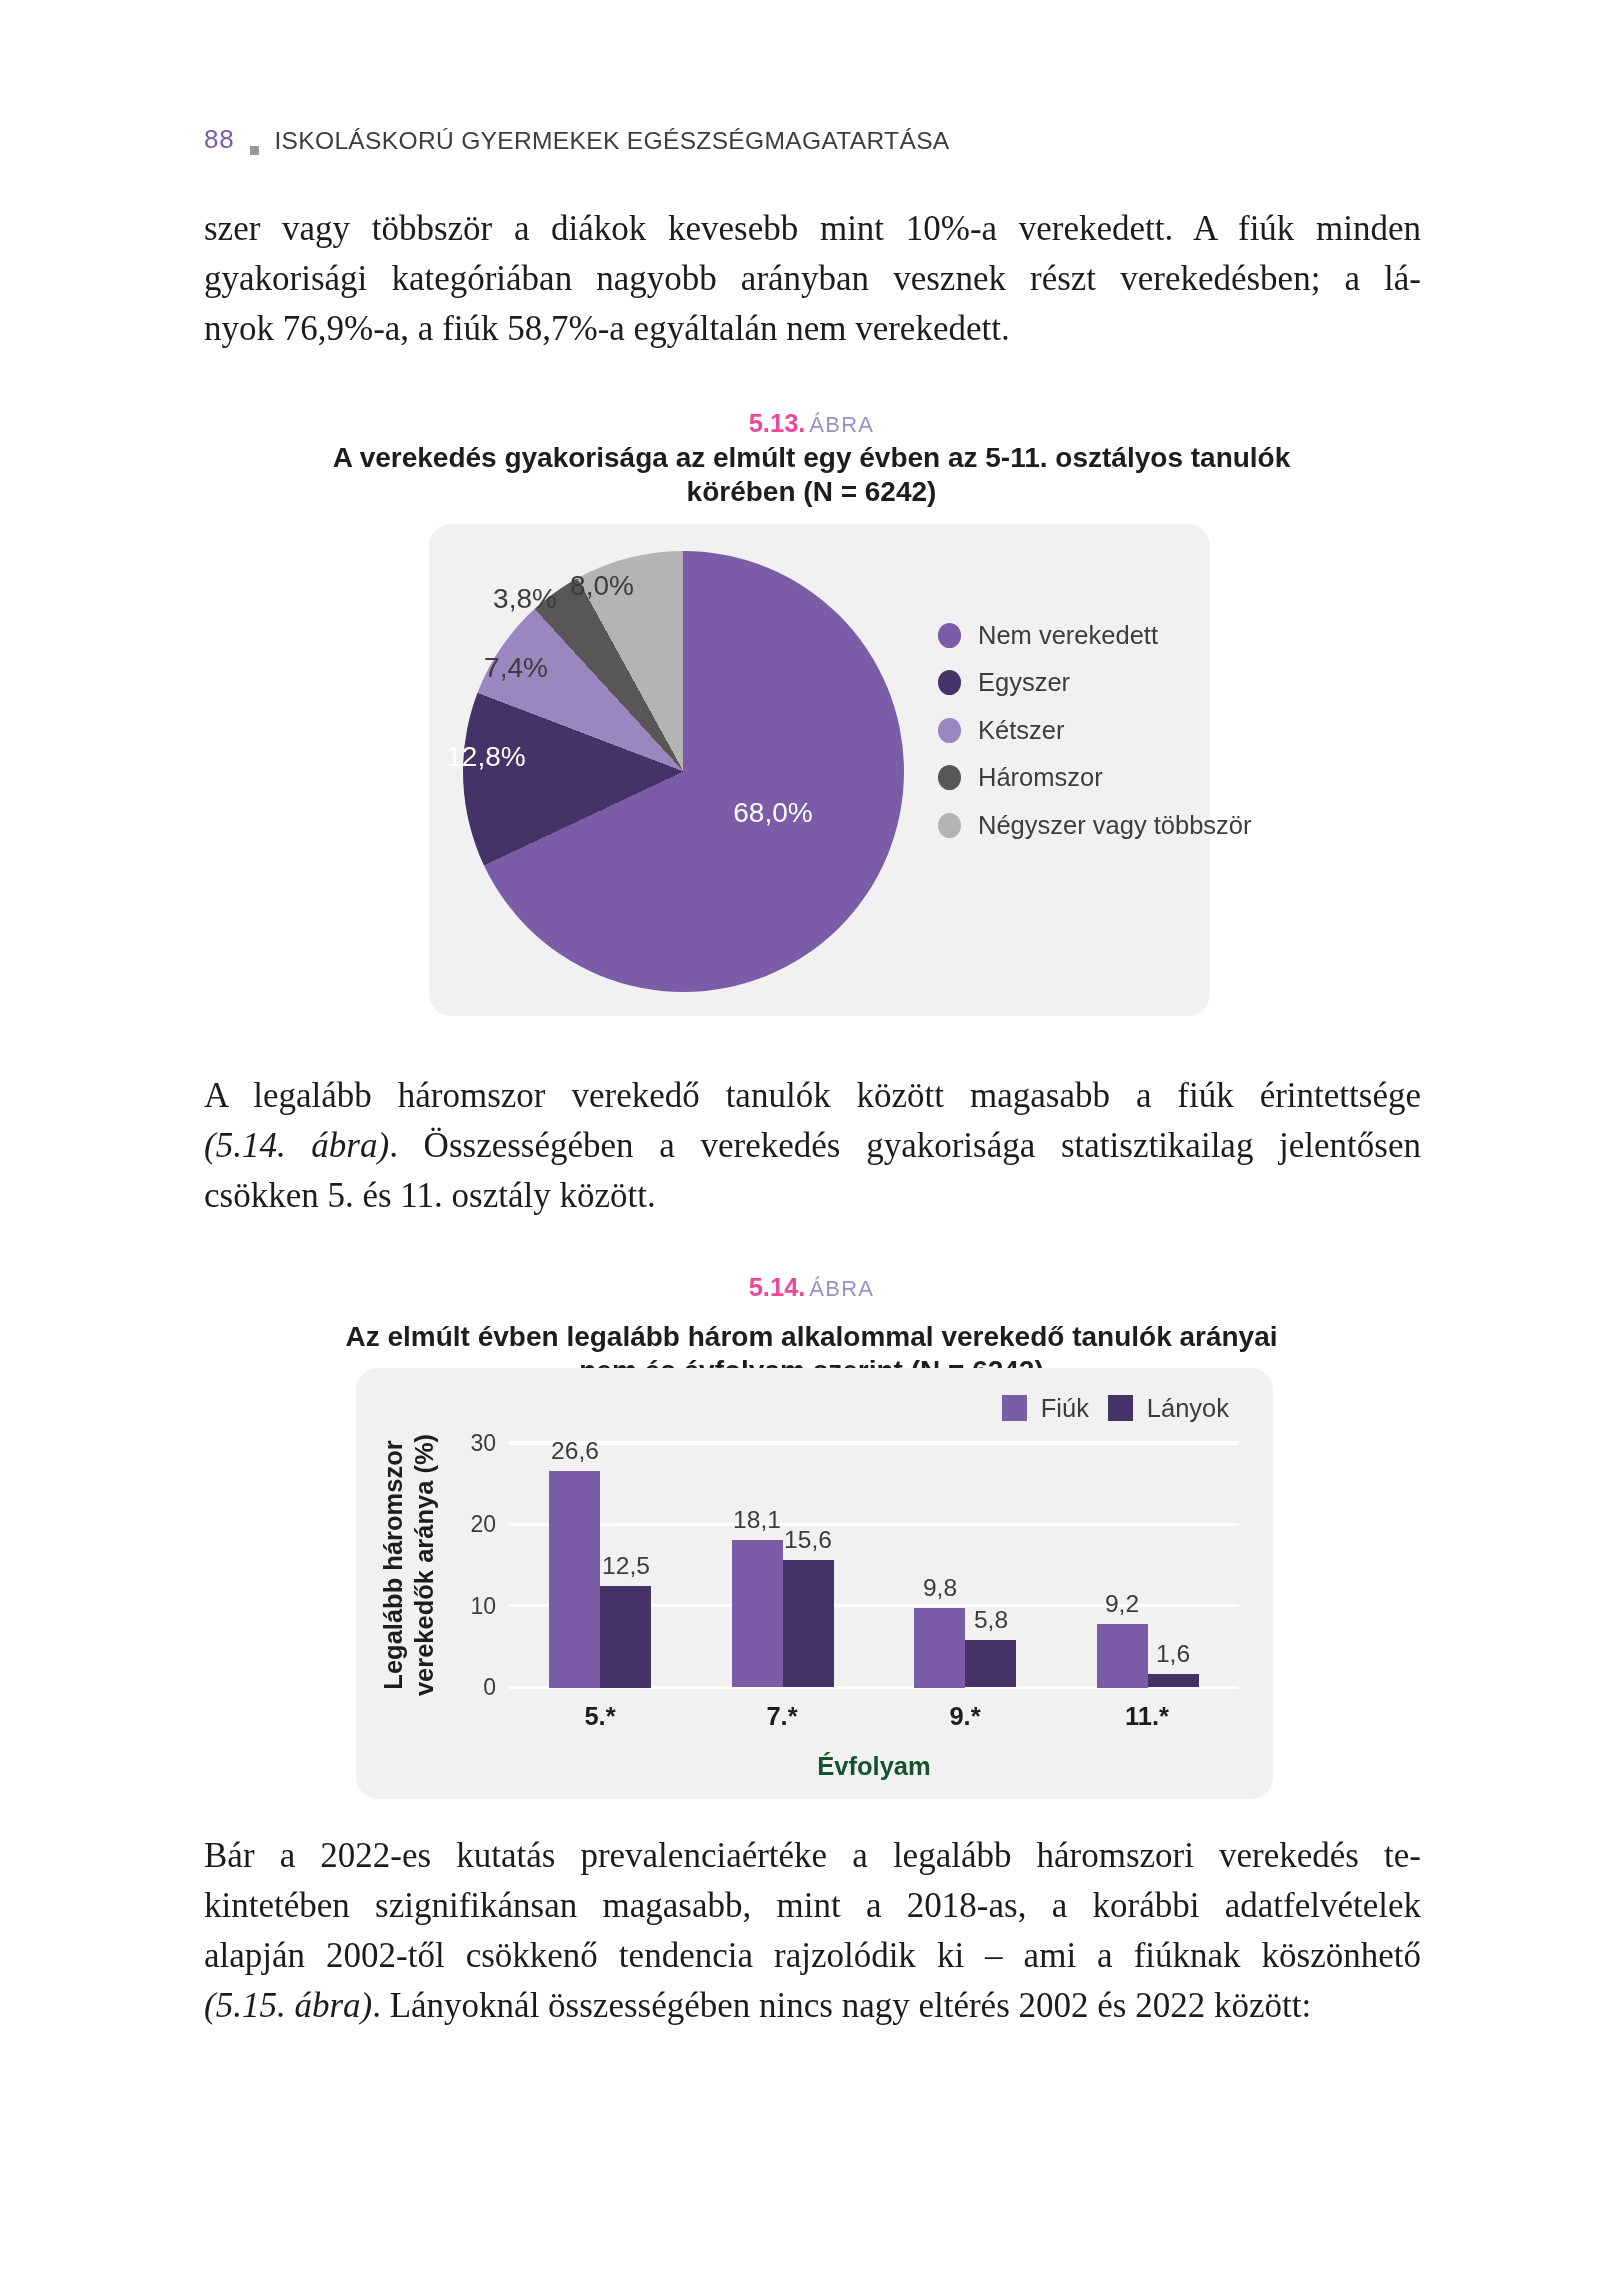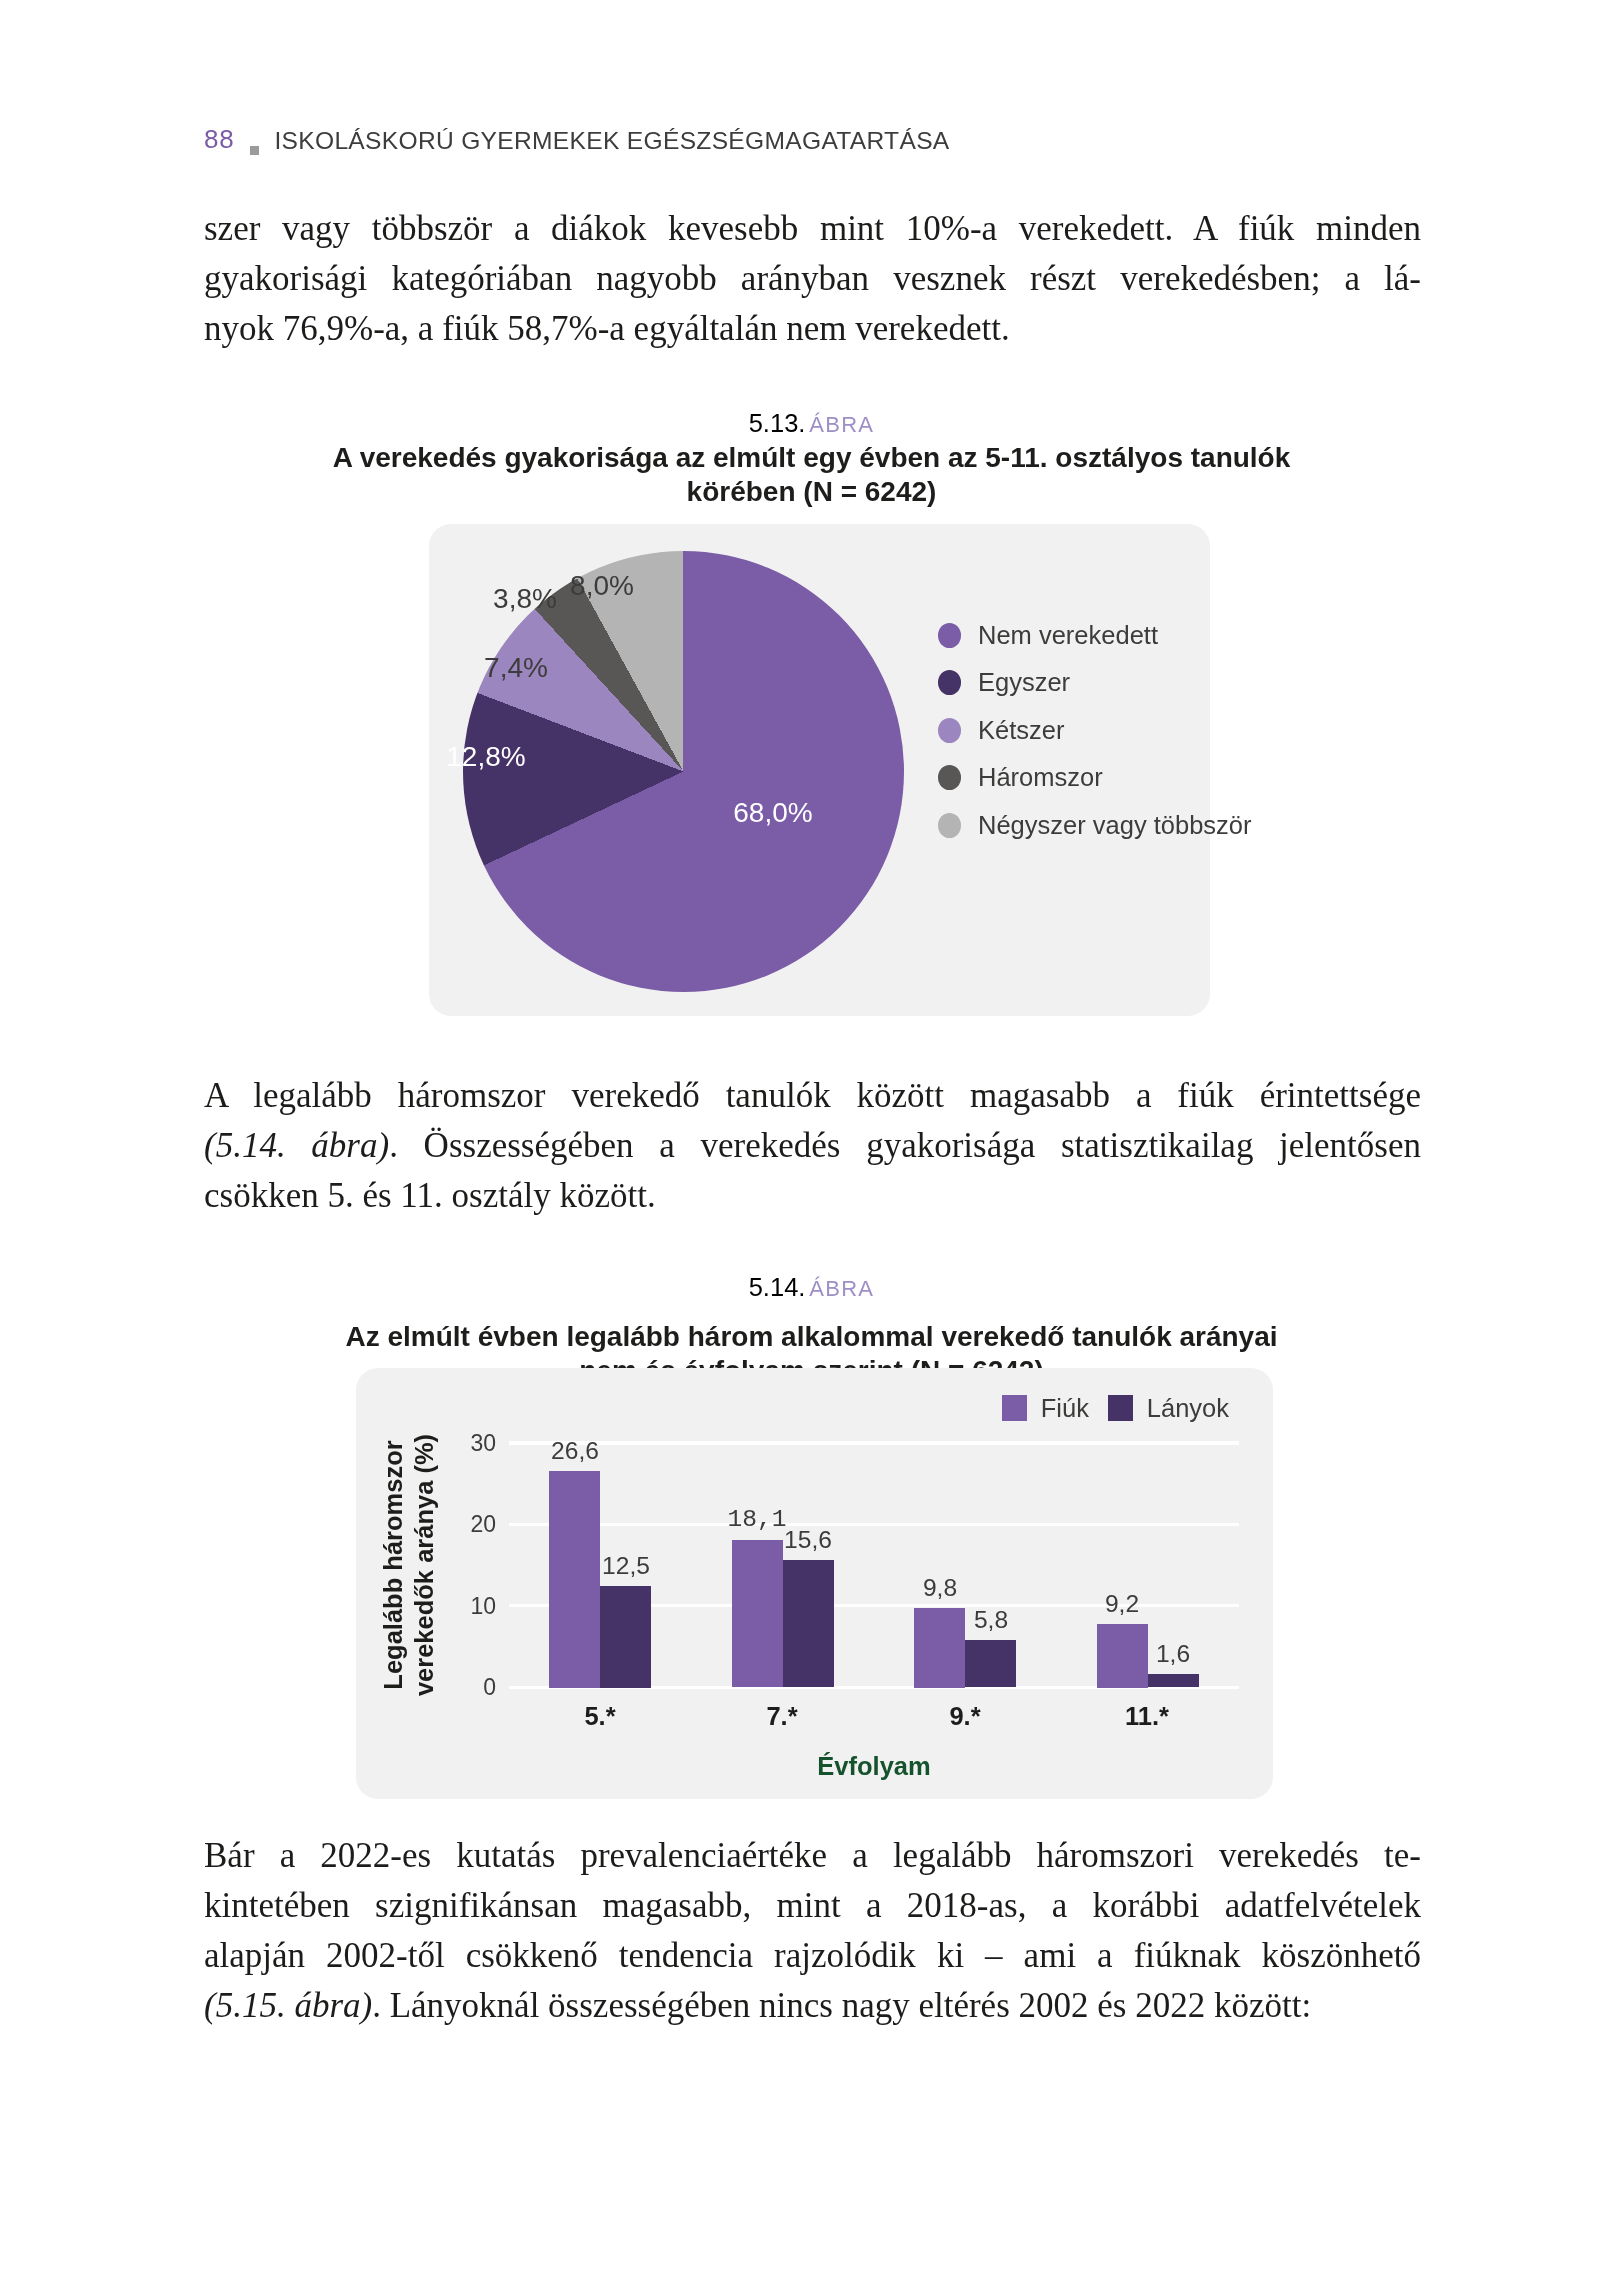--- a/index.html
+++ b/index.html
@@ -11,21 +11,21 @@
   .hdr .bullet{width:9.3px;height:9.3px;background:#9C9B9B;margin:0 15.3px;display:inline-block;}
   .hdr .ttl{font-size:24.6px;color:#3D3D3C;letter-spacing:0.3px;}
   
   .para{position:absolute;left:204px;width:1217px;font-family:"Liberation Serif",serif;
         font-size:35px;line-height:50px;color:#1C1C1A;}
   .pline{text-align:justify;text-align-last:justify;white-space:normal;}
   .pline.last{text-align-last:left;}
   .it{font-style:italic;}
   
   .figcap{position:absolute;left:0;width:100%;text-align:center;}
-  .figcap .cnum{font-size:25.5px;font-weight:normal;color:#000000;}
+  .figcap .cnum{font-size:25.5px;font-weight:bold;color:#ec4899;}
   .figcap .clab{font-size:22px;color:#9E8FC7;letter-spacing:1.3px;}
   .figtitle{position:absolute;left:0;width:100%;text-align:center;font-size:28px;
             font-weight:bold;color:#1D1D1B;line-height:34px;}
   
   .panel{position:absolute;background:#F2F1F1;border-radius:22px;}
   
   #pie{position:absolute;border-radius:50%;}
   .pie-label{position:absolute;font-size:28px;transform:translate(-50%,-50%);white-space:nowrap;}
   .pleg-item{position:absolute;display:flex;align-items:center;height:29px;}
   .pleg-marker{width:23px;height:24.6px;border-radius:50%;margin-right:17px;flex:none;}
@@ -137,21 +137,21 @@
     <div id="plot">
         <div class="gridline" style="top: 243px;"></div>
         <div class="gridline" style="top: 161px;"></div>
         <div class="gridline" style="top: 80px;"></div>
         <div class="gridline" style="top: -1.7px;"></div>
         <div class="bar" style="left: 40px; top: 28px; width: 51px; height: 217px; background: rgb(122, 92, 167);"></div>
         <div class="bar-val" style="left: 66px; top: -6.2px;">26,6</div>
         <div class="bar" style="left: 91px; top: 143px; width: 51px; height: 102px; background: rgb(69, 50, 102);"></div>
         <div class="bar-val" style="left: 117px; top: 109px;">12,5</div>
         <div class="bar" style="left: 223px; top: 97px; width: 51px; height: 147px; background: rgb(122, 92, 167);"></div>
-        <div class="bar-val" style="left: 248px; top: 63px; font-family: Liberation Mono, monospace;">18,1</div>
+        <div class="bar-val" style="left: 248px; top: 63px;">18,1</div>
         <div class="bar" style="left: 274px; top: 117px; width: 51px; height: 127px; background: rgb(69, 50, 102);"></div>
         <div class="bar-val" style="left: 299px; top: 83px;">15,6</div>
         <div class="bar" style="left: 405px; top: 165px; width: 51px; height: 80px; background: rgb(122, 92, 167);"></div>
         <div class="bar-val" style="left: 431px; top: 131px;">9,8</div>
         <div class="bar" style="left: 456px; top: 197px; width: 51px; height: 47px; background: rgb(69, 50, 102);"></div>
         <div class="bar-val" style="left: 482px; top: 163px;">5,8</div>
         <div class="bar" style="left: 588px; top: 181px; width: 51px; height: 64px; background: rgb(122, 92, 167);"></div>
         <div class="bar-val" style="left: 613px; top: 147px;">9,2</div>
         <div class="bar" style="left: 639px; top: 231px; width: 51px; height: 13px; background: rgb(69, 50, 102);"></div>
         <div class="bar-val" style="left: 664px; top: 197px;">1,6</div>

